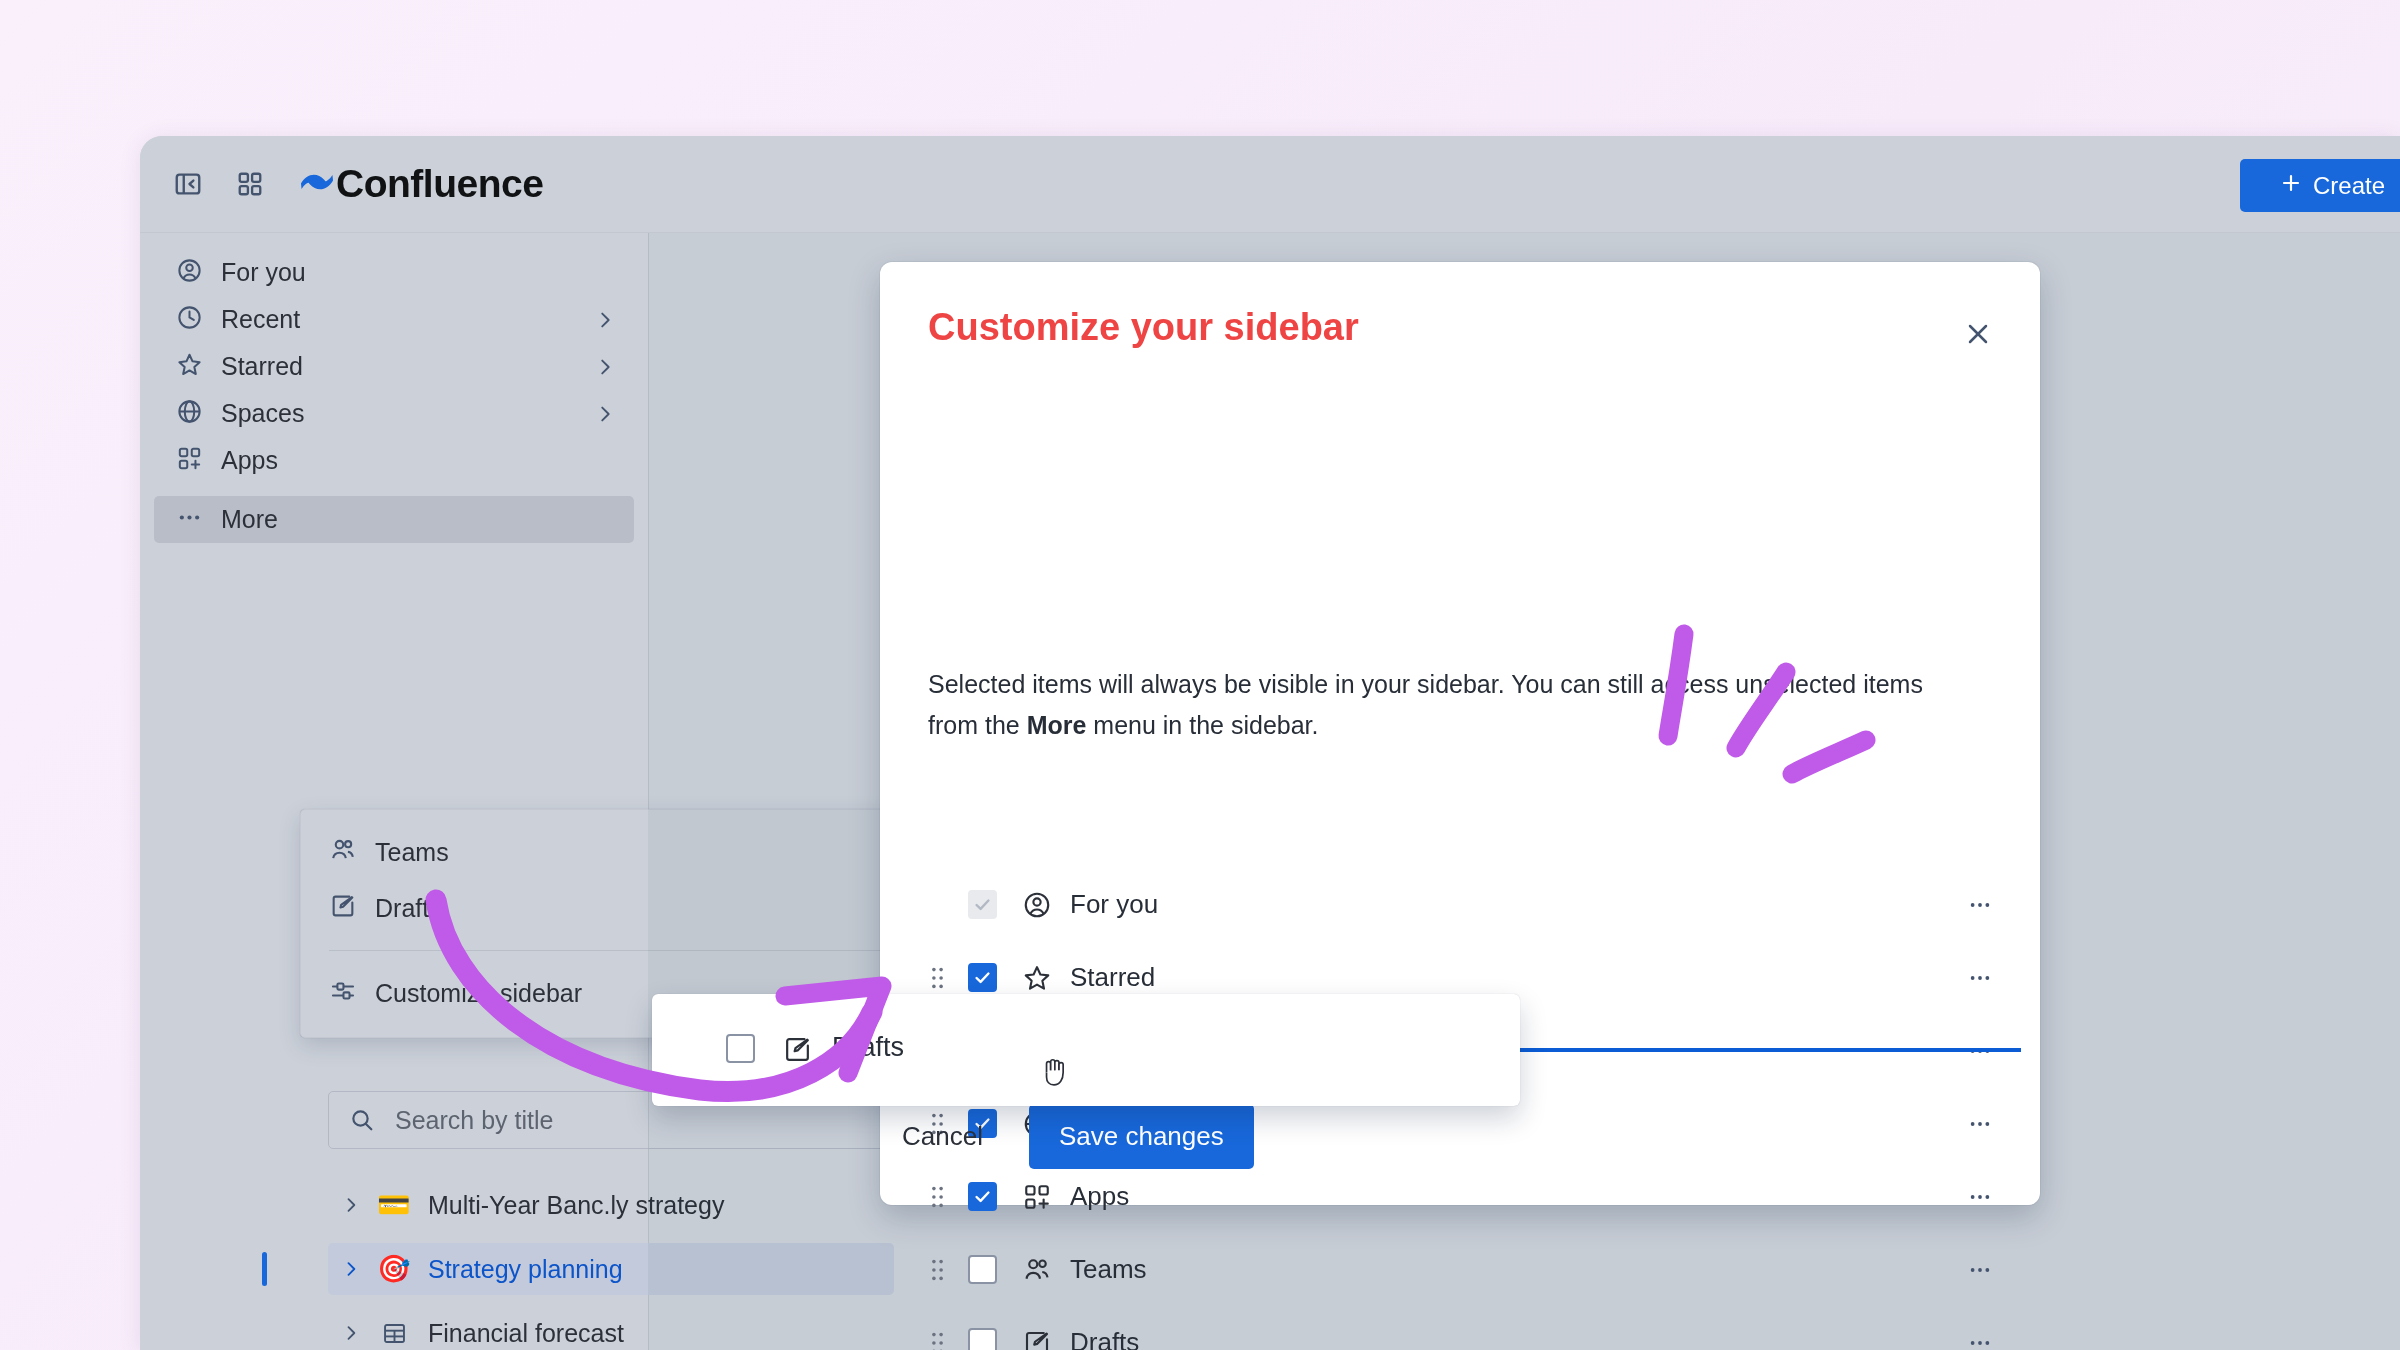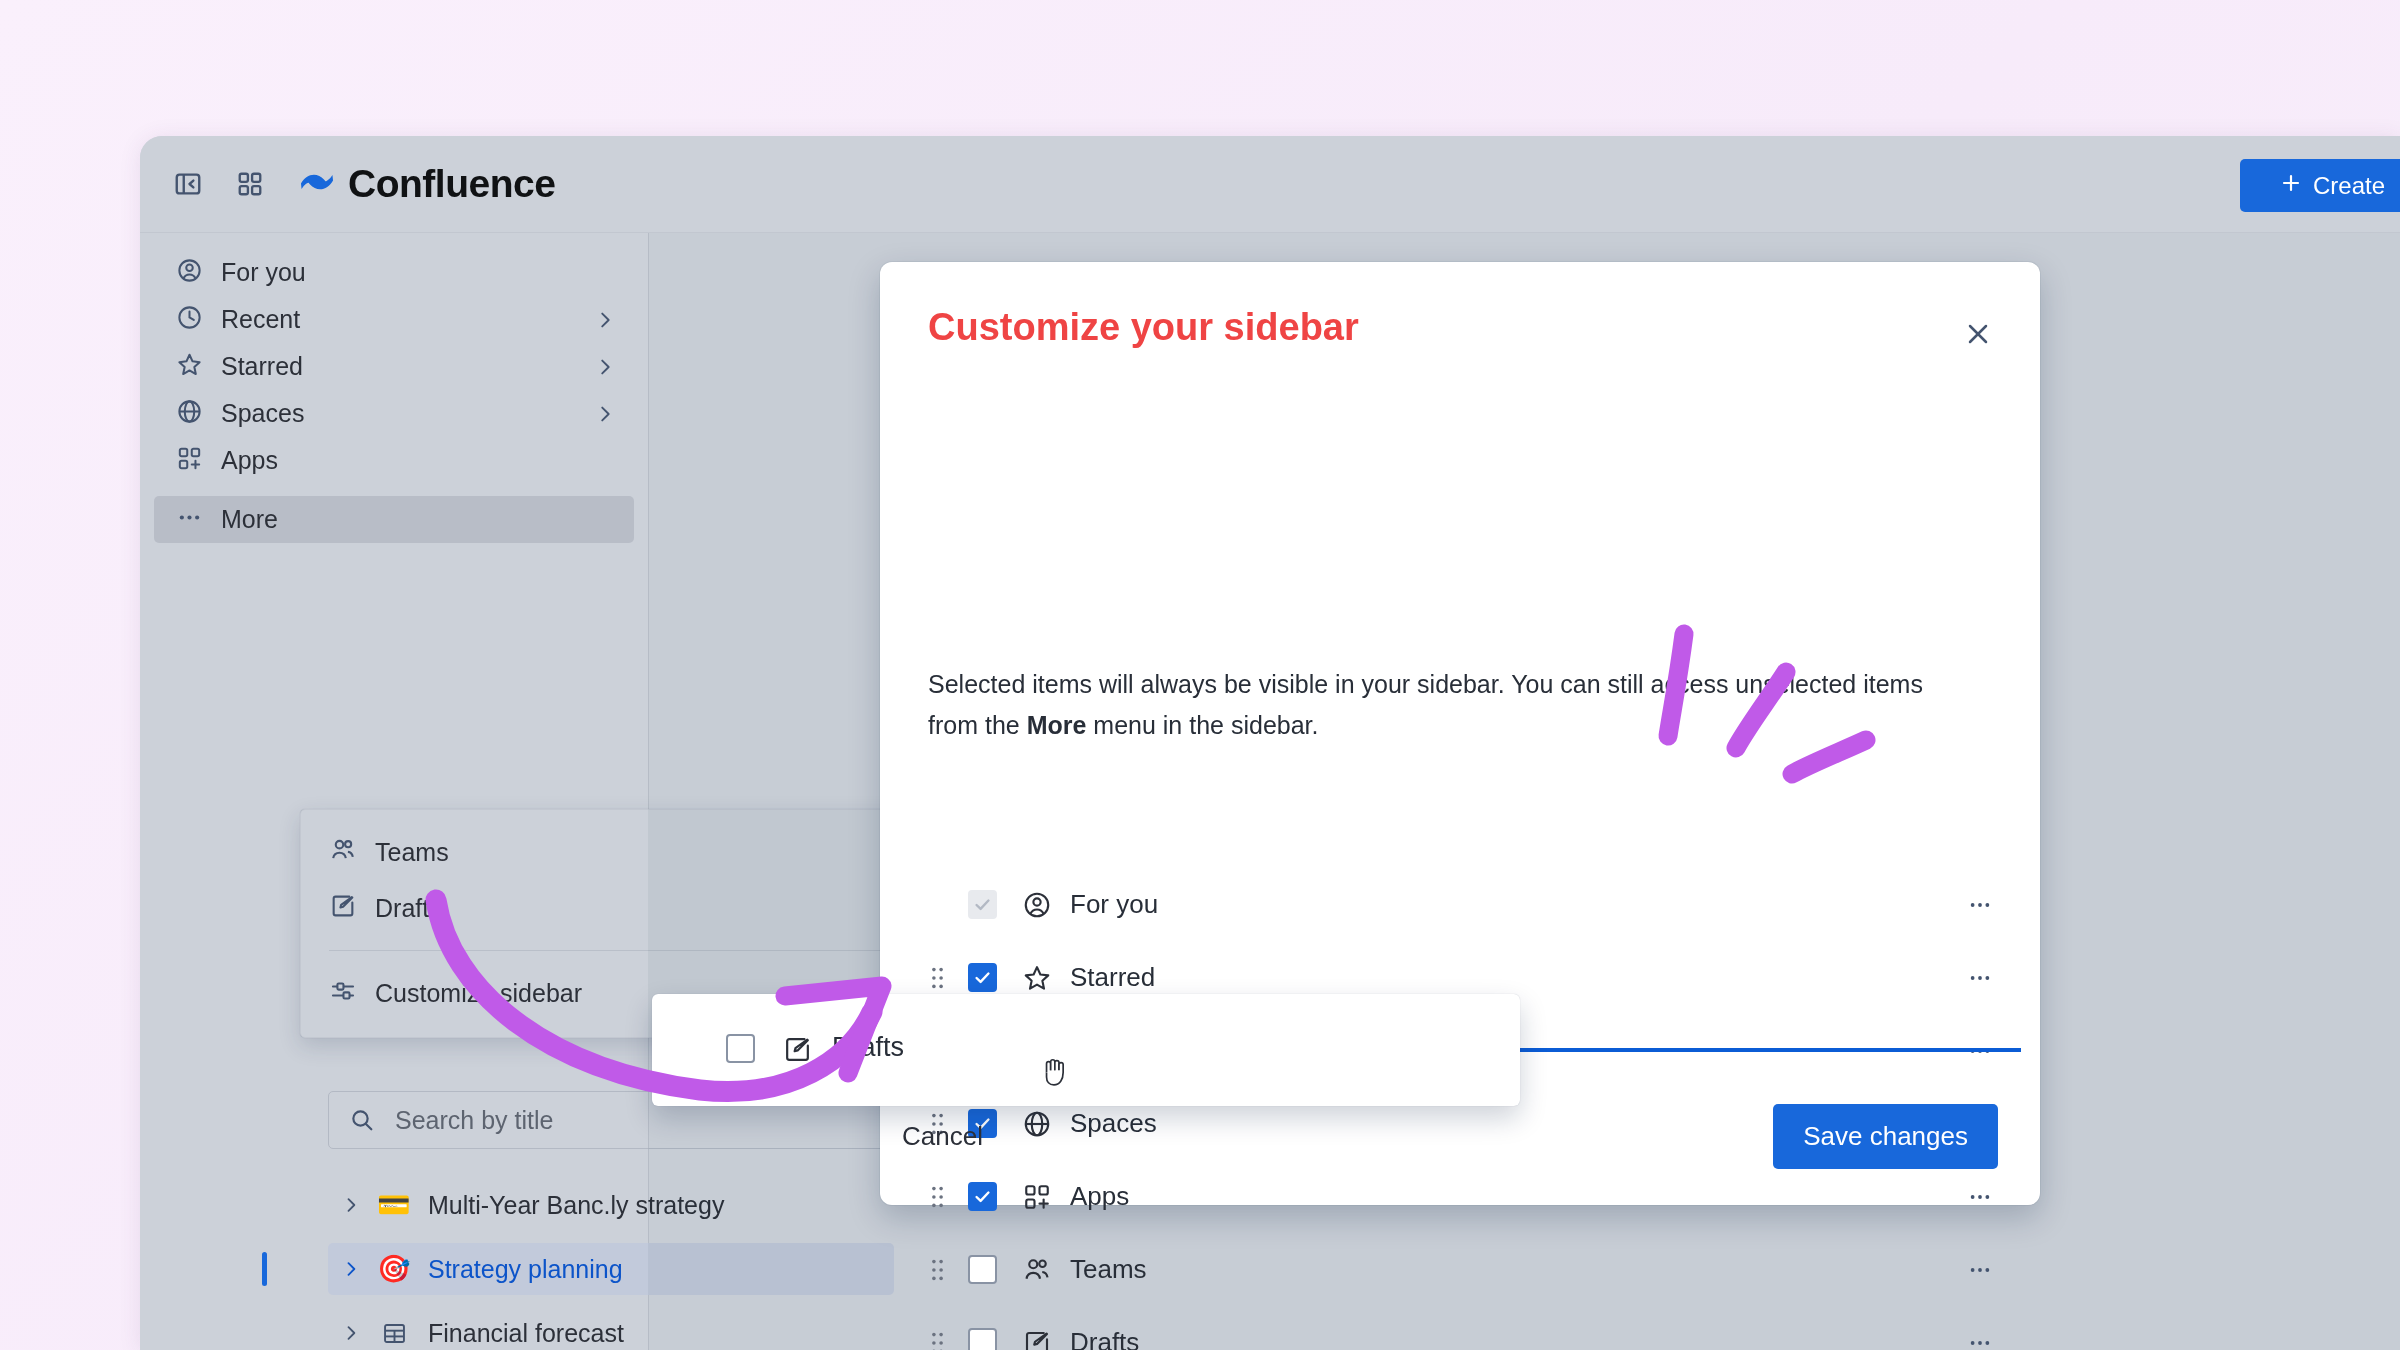--- a/index.html
+++ b/index.html
@@ -35,21 +35,21 @@
     display: flex; align-items: center;
   }
   .topbar-iconbtn {
     width: 52px; height: 52px;
     display: flex; align-items: center; justify-content: center;
     border-radius: 6px; cursor: pointer; flex: none;
   }
   #collapse-btn { margin-left: 22px; }
   #appswitch-btn { margin-left: 10px; }
   #brand {
-    display: flex; align-items: center; gap: 12px;
+    display: flex; align-items: center; gap: 0;
     margin-left: 22px; flex: none;
   }
   #brand-name {
     font-size: 39px; font-weight: 700; color: #101214;
     letter-spacing: -0.5px;
   }
   #searchbar {
     position: absolute; left: 778px; top: 23px;
     width: 1408px; height: 53px;
     background: #ccd1d9;
@@ -277,21 +277,21 @@
   }
   #grab-cursor {
     position: absolute; left: 388px; top: 58px;
     z-index: 90;
   }
 
   
   #modal-footer {
     position: absolute; left: 0; bottom: 36px;
     width: 1160px;
-    display: flex; justify-content: space-between; align-items: center;
+    display: flex; justify-content: flex-start; align-items: center;
     gap: 24px; padding-right: 42px; box-sizing: border-box;
   }
   #cancel-button {
     background: transparent; border: none;
     font-size: 26px; color: #2c3039;
     padding: 16px 22px; border-radius: 5px; cursor: pointer;
     font-family: "Liberation Sans", sans-serif;
   }
   #save-button {
     background: #1868db; border: none; color: #fff;

